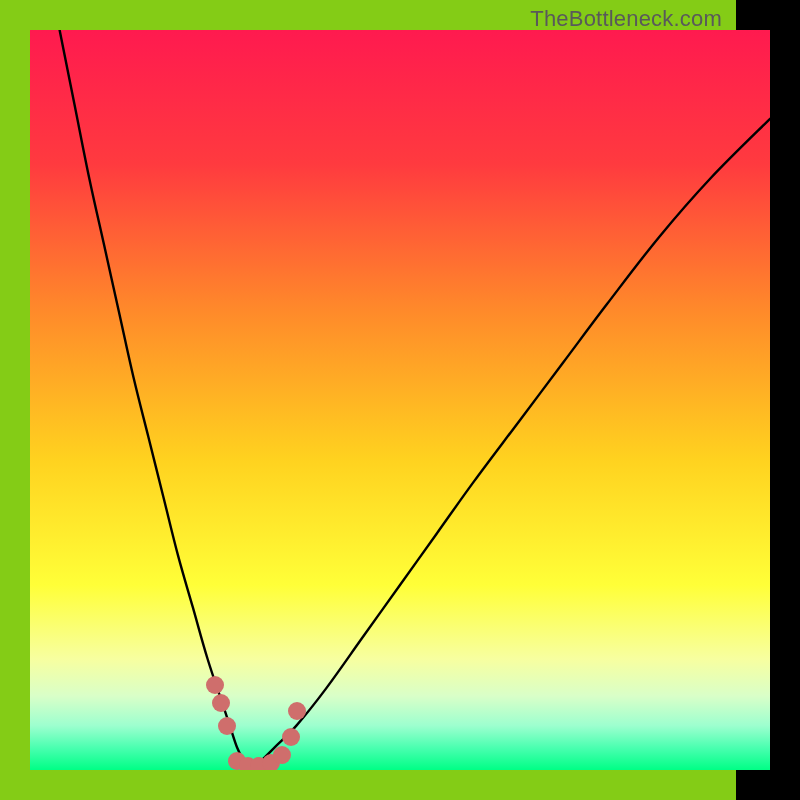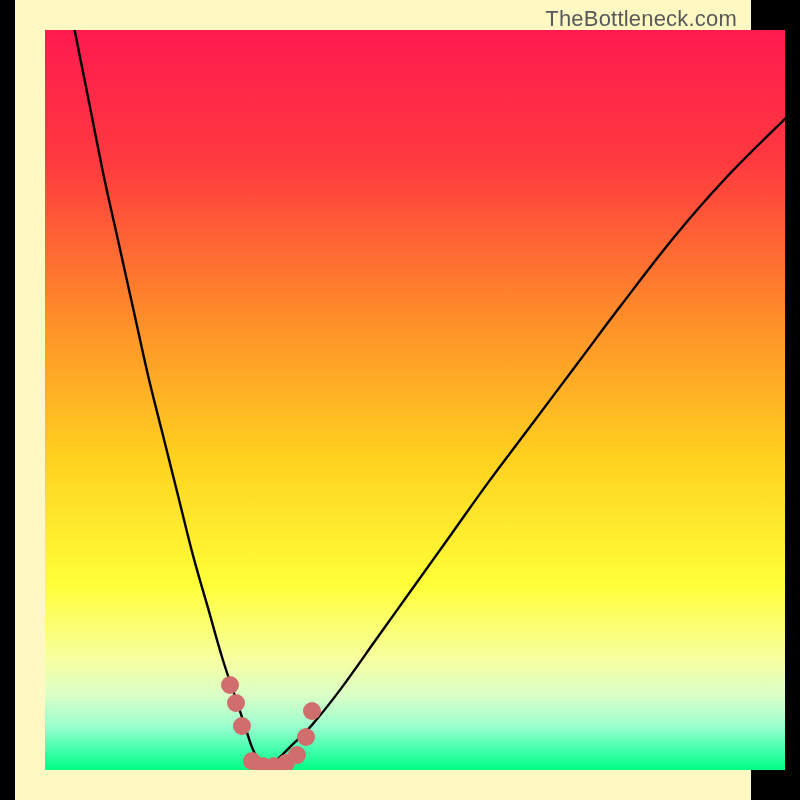--- a/index.html
+++ b/index.html
@@ -7,22 +7,21 @@
     padding: 0;
     width: 800px;
     height: 800px;
     background: #000;
     overflow: hidden;
   }
   .stage {
     position: relative;
     width: 736px;
     height: 800px;
-    background: #fef9c3;
-    margin-left: 15px;
+    background: #84cc16;
   }
   .watermark {
     position: absolute;
     top: 6px;
     right: 14px;
     font-family: Arial, Helvetica, sans-serif;
     font-size: 22px;
     font-weight: 400;
     color: #59595b;
     letter-spacing: 0.2px;

